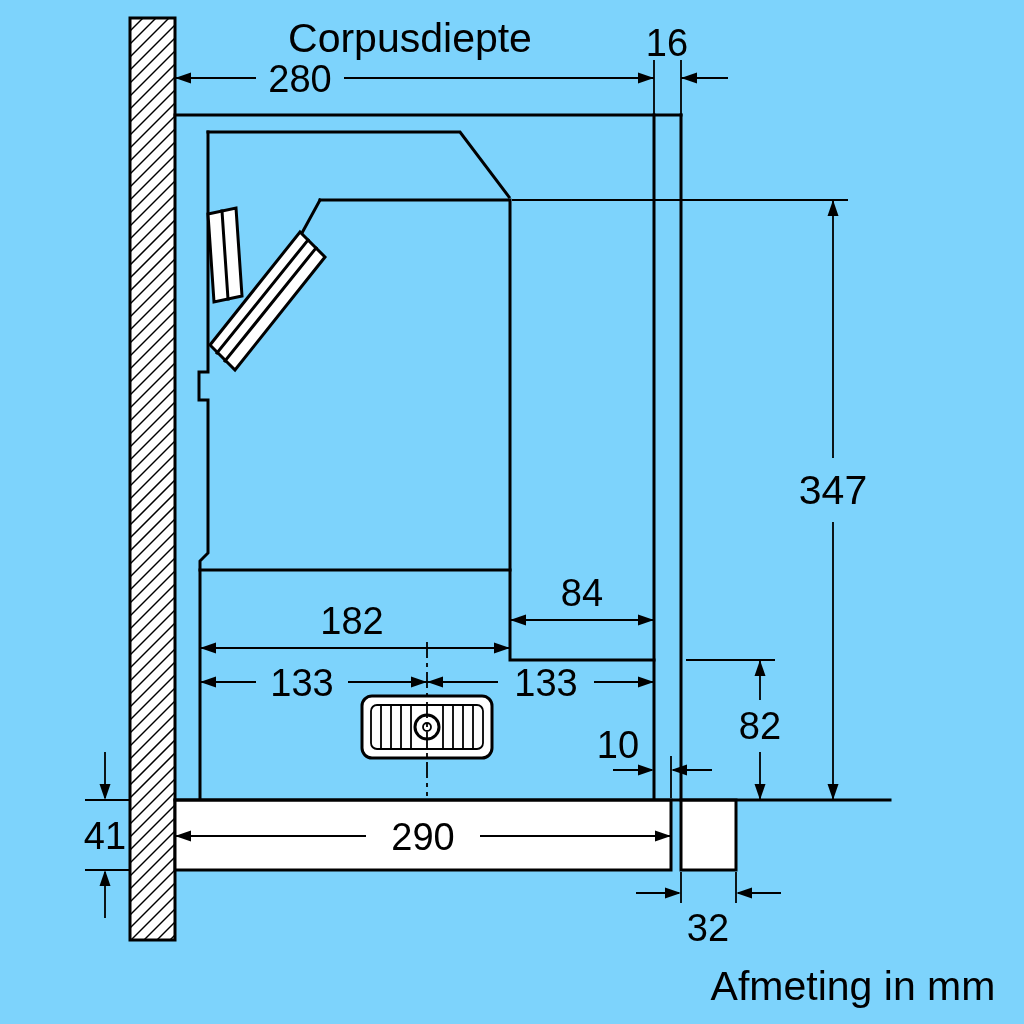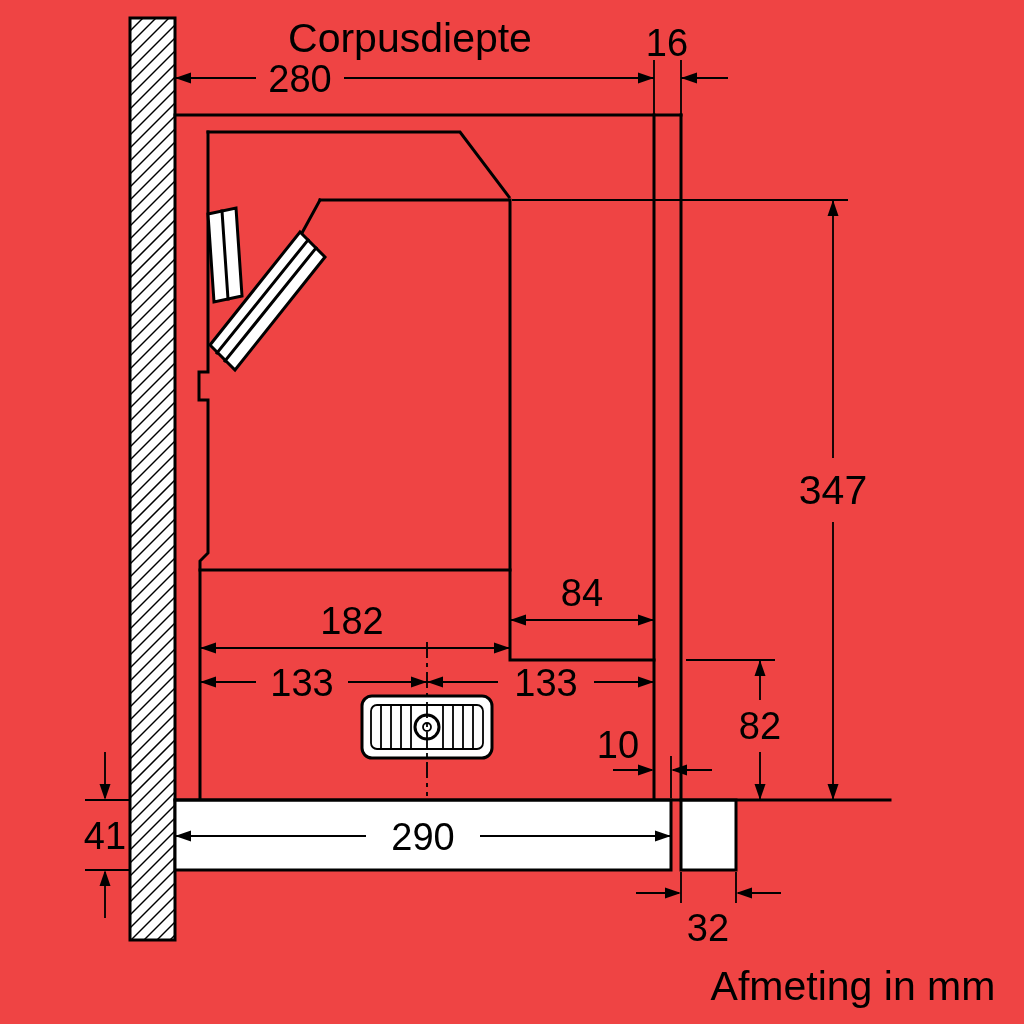--- a/index.html
+++ b/index.html
@@ -1,16 +1,16 @@
 <!DOCTYPE html>
 <html><head>
 <meta charset="utf-8">
 <style>
   html, body { margin: 0; padding: 0; background: #ffffff; }
-  .stage { position: relative; width: 1024px; height: 1024px; background: #ef4444; }
+  .stage { position: relative; width: 1024px; height: 1024px; background: #7dd3fc; }
   svg { display: block; }
   .main { fill: none; stroke: #000; stroke-width: 3; stroke-linejoin: miter; stroke-linecap: square; }
   .fw   { fill: #fff; }
   .thin { fill: none; stroke: #000; stroke-width: 1.8; stroke-linecap: butt; }
   .dim  { fill: none; stroke: #000; stroke-width: 1.8; }
   .arrow { fill: #000; stroke: none; }
   .cl   { stroke-dasharray: 16 5 4 5; }
   .hatchline { stroke: #000; stroke-width: 1.5; }
   .wallfill  { fill: #fff; stroke: none; }
   text { font-family: "Liberation Sans", sans-serif; fill: #000; }

